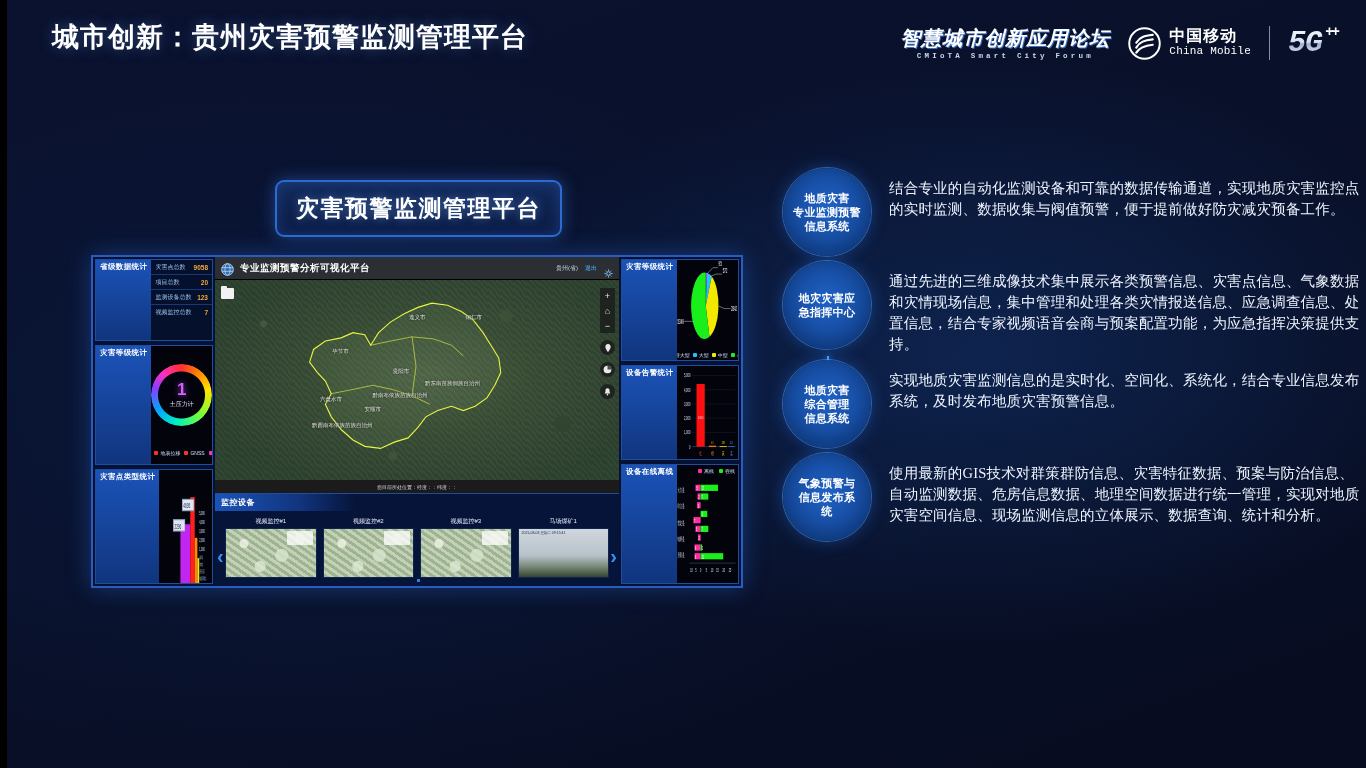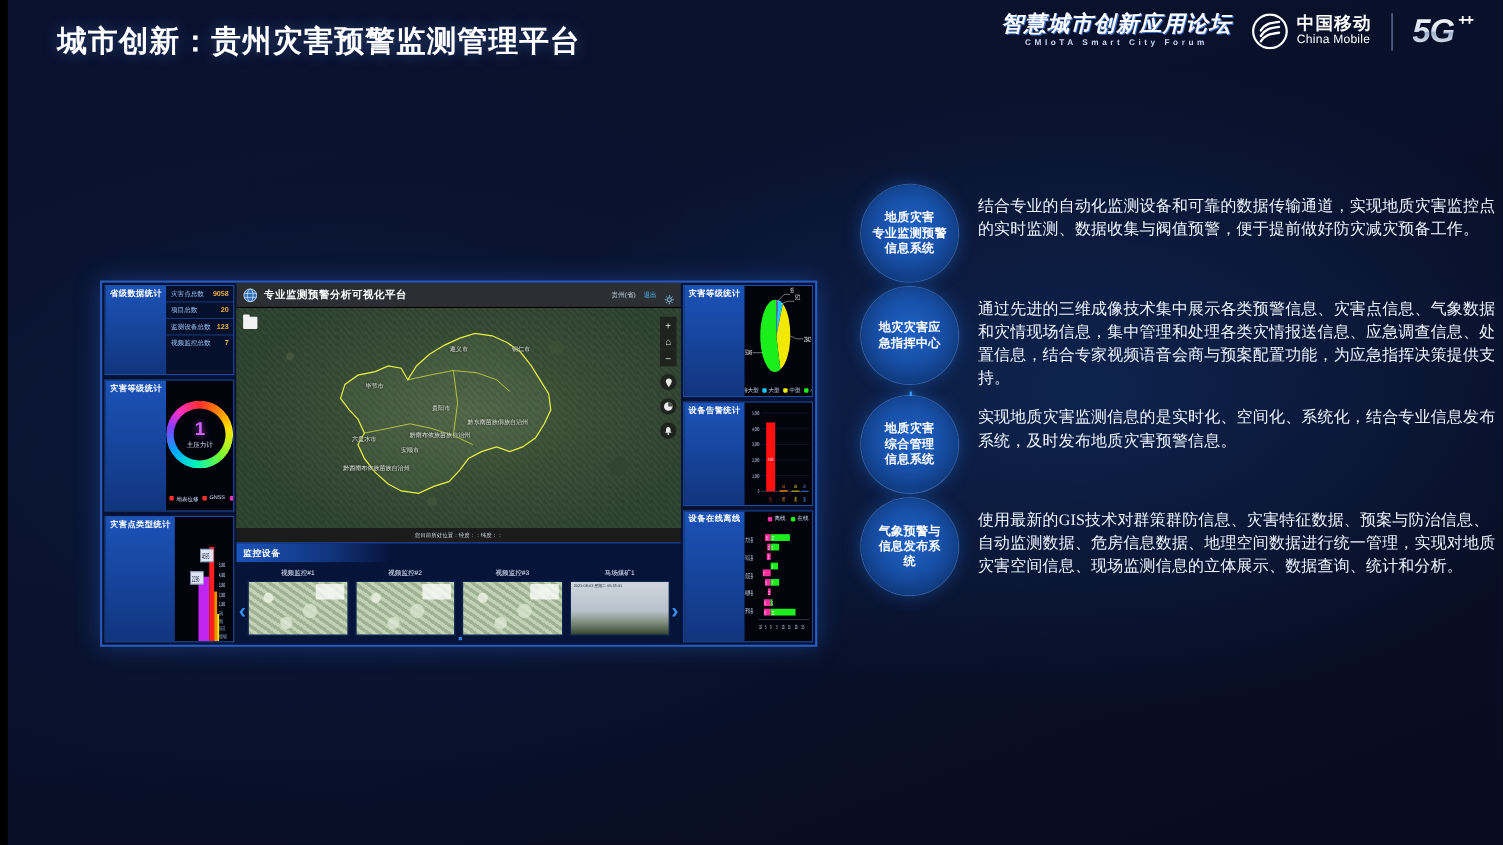--- a/index.html
+++ b/index.html
@@ -21,21 +21,21 @@
     box-sizing:border-box;
   }
   
   #header{position:absolute;left:0;top:0;width:100%;height:72px;}
   #page-title{
     position:absolute;left:45px;top:19px;
     font-size:27px;font-weight:bold;letter-spacing:1px;
     color:#ffffff;white-space:nowrap;
     text-shadow:0 0 14px rgba(110,170,255,.35);
   }
-  #brand-block{position:absolute;right:28px;top:12px;height:48px;display:flex;align-items:flex-start;gap:18px;}
+  #brand-block{position:absolute;right:28px;top:12px;height:48px;display:flex;align-items:flex-end;gap:18px;font-family:Liberation Mono, monospace;}
   .forum-logo{display:flex;flex-direction:column;align-items:center;line-height:1;}
   .forum-cn{
     font-size:20px;font-weight:bold;font-style:italic;letter-spacing:1px;
     color:#ffffff;white-space:nowrap;
     text-shadow:1px 1px 0 #3a6fc4;
   }
   .forum-en{
     font-size:7.5px;letter-spacing:3.2px;color:#c9d8ef;margin-top:3px;white-space:nowrap;
     font-weight:bold;
   }
@@ -252,20 +252,23 @@
       </div>
 
       <div class="brand-divider"></div>
 
       <div class="fiveg">
         <span>5G</span><span class="plus">++</span>
       </div>
     </div>
   </div>
 
+  <div id="platform-pill">
+    <span>灾害预警监测管理平台</span>
+  </div>
 
   <div id="dashboard">
 
     <div class="dash-col-left">
 
       <div class="panel" style="flex:0 0 80px;">
         <div class="panel-hd">省级数据统计</div>
         <div class="panel-bd">
           <div class="stat-row">
             <span class="stat-label">灾害点总数</span>

